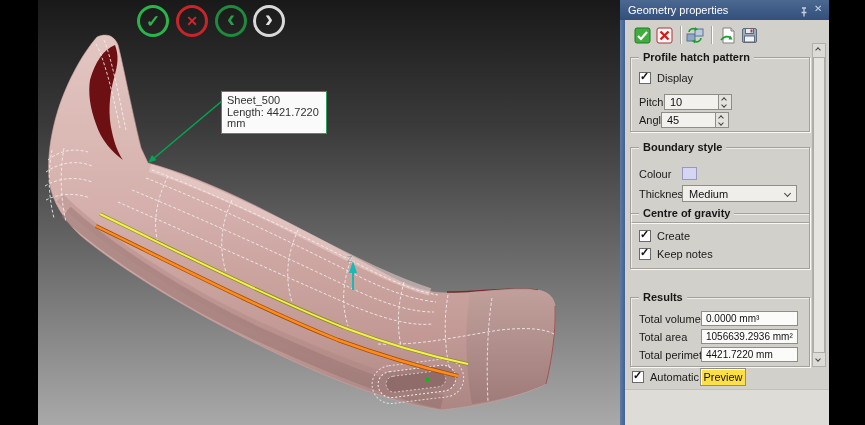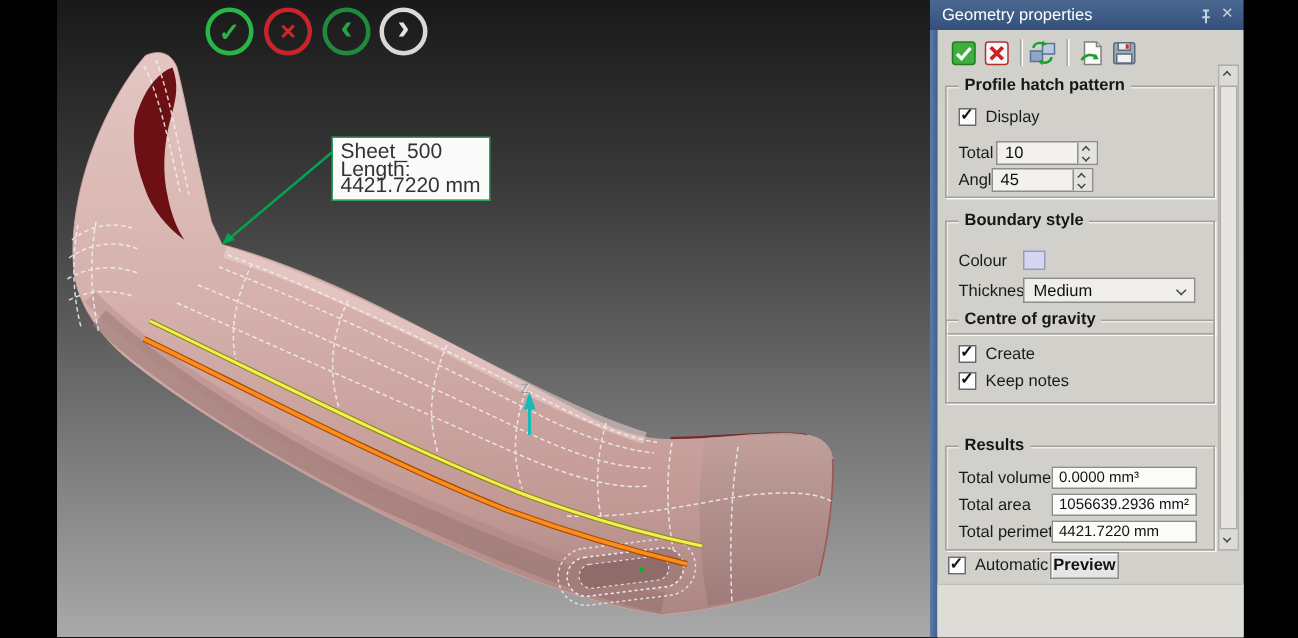--- a/index.html
+++ b/index.html
@@ -20,21 +20,21 @@
   .b-no   { left:176px; border:3px solid #c8252b; }
   .b-no span   { color:#d2262c; font-size:14px; }
   .b-back { left:215px; border:3px solid #1f8a3c; }
   .b-back span { color:#27a047; font-size:24px; margin-top:-4px; }
   .b-fwd  { left:253px; border:3px solid #d9d9d9; }
   .b-fwd span  { color:#e3e3e3; font-size:24px; margin-top:-4px; }
 
   
   .tooltip { position:absolute; left:222px; top:92px; width:104px; z-index:2;
              background:#fafafa; border:1px solid #fff; outline:1px solid #2e9e5b;
-             padding:2px 4px; font-size:14px; color:#333; line-height:11.5px; }
+             padding:2px 4px; font-size:11px; color:#333; line-height:11.5px; }
 
   
   .panel { position:absolute; left:620px; top:0; width:209px; height:425px; z-index:3; }
   .ptitle { position:absolute; left:0; top:0; right:0; height:20px;
             background:linear-gradient(#4a6890,#33507c); color:#fff;padding-left:24px; }
   .ptext { position:absolute; left:8px; top:4px; font-size:11px; }
   .pin   { position:absolute; left:178px; top:4px; width:12px; height:12px; cursor:pointer; }
   .pclose{ position:absolute; left:194px; top:3px; font-size:10px; color:#c6d2e2; cursor:pointer; }
   .pborder { position:absolute; left:0; top:20px; width:5px; bottom:0;
              background:linear-gradient(90deg,#5d7ba5,#3f6092); }
@@ -81,23 +81,23 @@
         border:1px solid #8f8d88; font-size:11px; cursor:pointer; }
   .dd span { position:absolute; left:6px; top:2px; color:#111; }
   .dd .chev { position:absolute; right:6px; top:5px; width:5px; height:5px; }
 
   
   .field { position:absolute; width:97px; height:15px; background:#fbfbfa;
            border:1px solid #8f8d88; font-size:10px; }
   .field span { position:absolute; left:4px; top:1px; color:#111; white-space:nowrap; }
 
   
-  .pvbtn { position:absolute; width:46px; height:18px; background:#e5e5e5;
+  .pvbtn { position:absolute; width:46px; height:18px; background:#fde047;
            border:1px solid #8f8d88; box-shadow:inset 1px 1px 0 #fff;
-           font-size:11px; color:#111; cursor:pointer; font-family:inherit;font-weight:bold; }
+           font-size:11px; color:#111; cursor:pointer; font-family:inherit; }
   .footerlight { position:absolute; left:0; right:0; top:369px; bottom:0;
                  background:#dedcd7; border-top:1px solid #c2c0ba; }
 
   
   .sbar { position:absolute; left:187px; top:23px; width:14px; height:324px;
           background:#c6c4be; border:1px solid #b2b0aa; }
   .sarrow { position:absolute; left:0; width:12px; height:13px; background:#dddbd6;
             cursor:pointer; }
   .sarrow.top { top:0; } .sarrow.bot { bottom:0; }
   .sarrow .chev { position:absolute; left:3px; top:4px; }
@@ -281,21 +281,21 @@
           <rect x="3.5" y="9" width="10" height="6" fill="#f2f2f2" stroke="#5c6b7e"></rect>
         </svg>
       </div>
 
       <div class="grp" style="top:37px;height:75px">
         <span class="gtitle">Profile hatch pattern</span>
         <span class="cb" style="left:8px;top:14px">
           <span class="cbmark">✓</span>
           </span>
         <span class="lbl" style="left:26px;top:14px">Display</span>
-        <span class="lbl" style="left:8px;top:38px">Total</span>
+        <span class="lbl" style="left:8px;top:38px">Pitch</span>
         <div class="spin" style="left:33px;top:36px">
           <span class="spinval">10</span>
           <span class="spinbtns">
             <i class="chev up"></i>
             <i class="chev dn"></i>
             </span>
         </div>
         <span class="lbl" style="left:8px;top:56px">Angle</span>
         <div class="spin" style="left:30px;top:54px">
           <span class="spinval">45</span>

